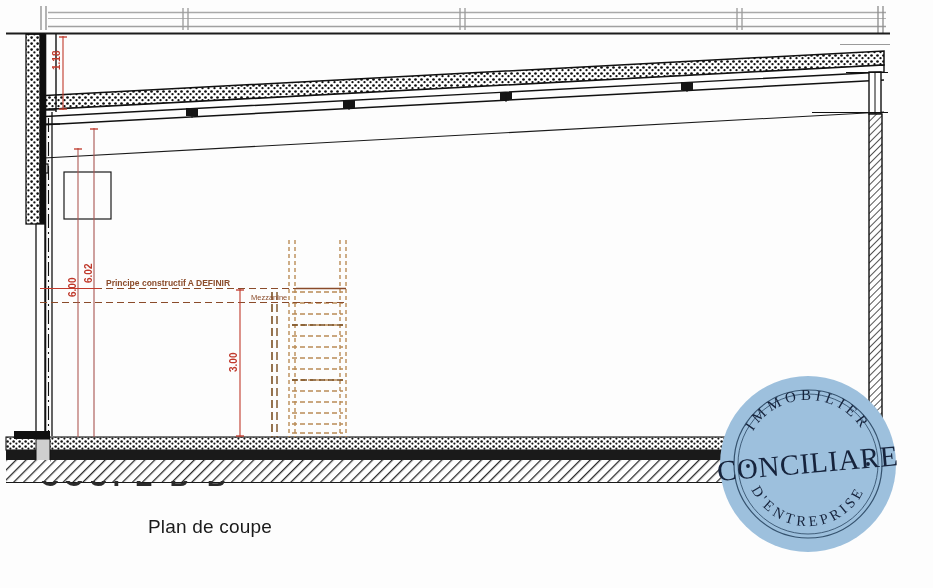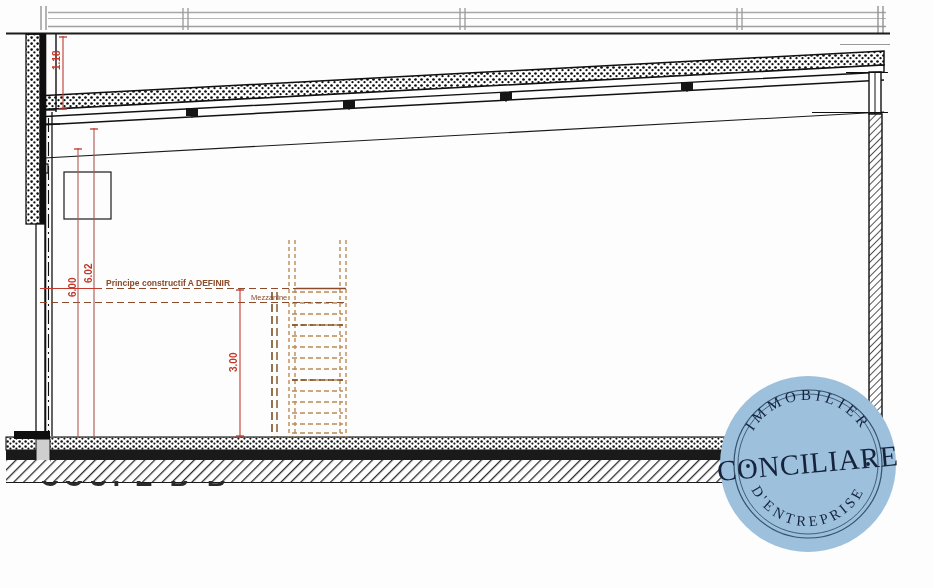--- a/index.html
+++ b/index.html
@@ -282,20 +282,21 @@
         <text x="251" y="300" font-size="7.5" font-weight="400">Mezzanine</text>
       </g>
 
     </g>
   </svg>
 
   <div class="clipped-title">
     <span>COUPE B-B</span>
   </div>
 
+  <div class="caption">Plan de coupe</div>
 
   <div id="logo-stamp">
     <svg viewBox="0 0 180 180" width="180" height="180">
       <defs>
         <path id="arcTop" d="M 26,90 A 64,64 0 0 1 154,90" fill="none"></path>
         <path id="arcBottom" d="M 28,90 A 62,62 0 0 0 152,90" fill="none"></path>
       </defs>
       <circle cx="90" cy="90" r="88" fill="#9dc0dd"></circle>
       <circle cx="90" cy="90" r="74" fill="none" stroke="#35526e" stroke-width="1.2"></circle>
       <circle cx="90" cy="90" r="70" fill="none" stroke="#35526e" stroke-width="0.9"></circle>

